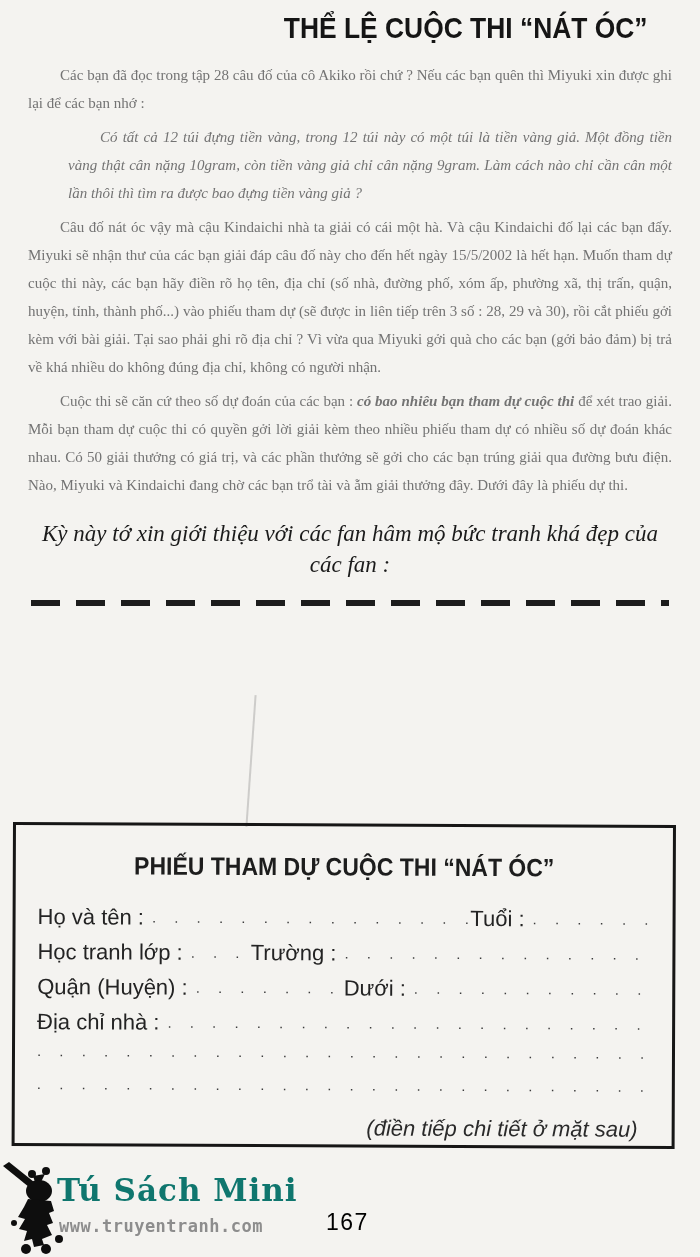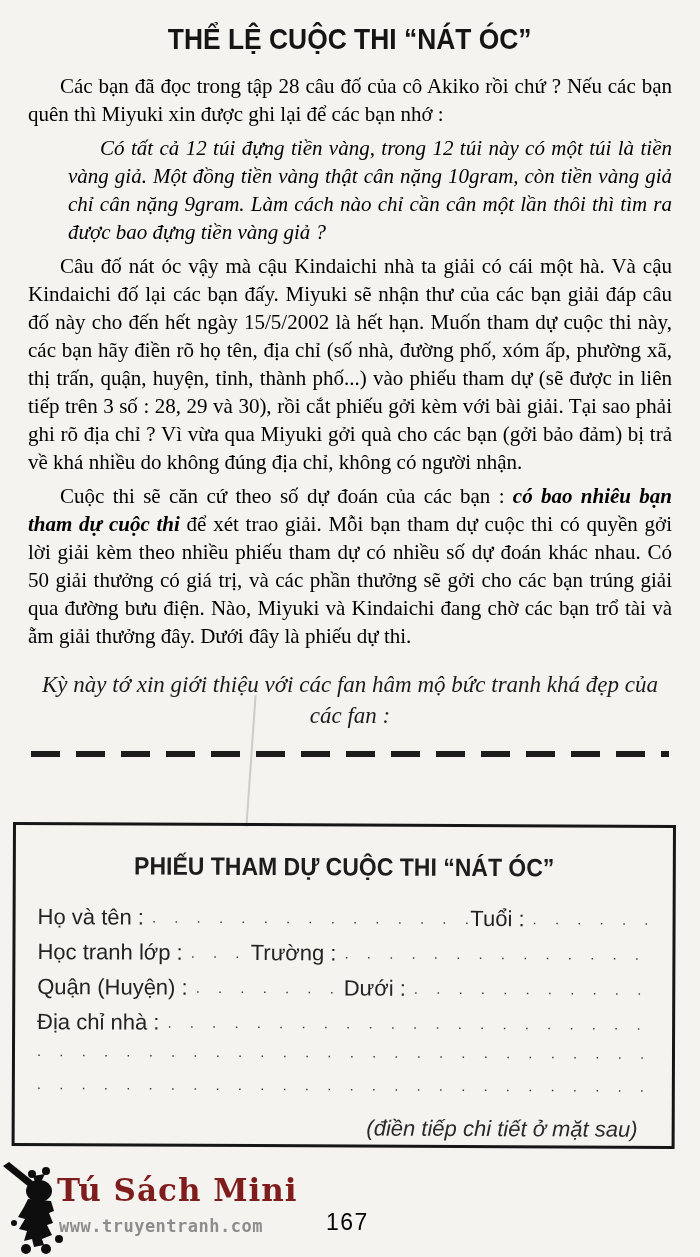--- a/index.html
+++ b/index.html
@@ -3,28 +3,28 @@
 <meta charset="utf-8">
 <style>
   html,body { margin:0; padding:0; background:#d8d8d6; }
   .page {
     position:relative; width:700px; height:1257px; margin:0 auto;
     background:#f4f3f0; overflow:hidden;
     font-family:"Liberation Serif", serif; color:#1b1b1b;
   }
   .content { padding:0 28px; }
   .main-title {
-    margin:0; padding-top:22px; text-align:center;
+    margin:0; padding-top:11px; text-align:right;
     font-family:"Liberation Sans", sans-serif; font-weight:700;
     font-size:30px; letter-spacing:0px; color:#151515;
   }
   .main-title .condense { display:inline-block; transform:scaleX(0.88); }
   .body-par {
-    margin:6px 0 0 0; font-size:21px; line-height:28px;
-    text-align:justify; text-indent:32px; color:#000000;
+    margin:6px 0 0 0; font-size:15px; line-height:28px;
+    text-align:justify; text-indent:32px; color:#737373;
   }
   .body-par.first { margin-top:16px; }
   .italic { font-style:italic;margin-left:40px; }
   .bold-italic { font-style:italic; font-weight:700; }
   .note-par {
     margin:19px 0 0 0; font-size:23px; line-height:31px;
     font-style:italic; text-align:center; text-indent:0; padding:0 6px;
   }
   .dash-sep {
     height:6px; margin:20px 3px 0 3px;
@@ -62,21 +62,21 @@
   .dots.w150 { flex:none; width:148px; }
   .frow.dots-only { height:33px; }
   .form-footnote {
     margin-top:4px; text-align:right; padding-right:12px;
     font-style:italic; font-size:22px; color:#2a2a2a;
   }
   .mascot { position:absolute; left:2px; top:1161px; width:76px; height:94px; }
   .brand {
     position:absolute; left:57px; top:1172px;
     font-family:"DejaVu Serif", serif; font-weight:700;
-    font-size:31px; color:#7f1d1d; letter-spacing:1px;
+    font-size:31px; color:#0f766e; letter-spacing:1px;
   }
   .brand-url {
     position:absolute; left:59px; top:1216px;
     font-family:"DejaVu Sans Mono", monospace; font-weight:700;
     font-size:17px; color:#8d8d8d; letter-spacing:0.5px;
   }
   .page-number {
     position:absolute; left:326px; top:1209px;
     font-family:"Liberation Sans", sans-serif; font-size:23px;
     color:#000000; letter-spacing:1.5px;

